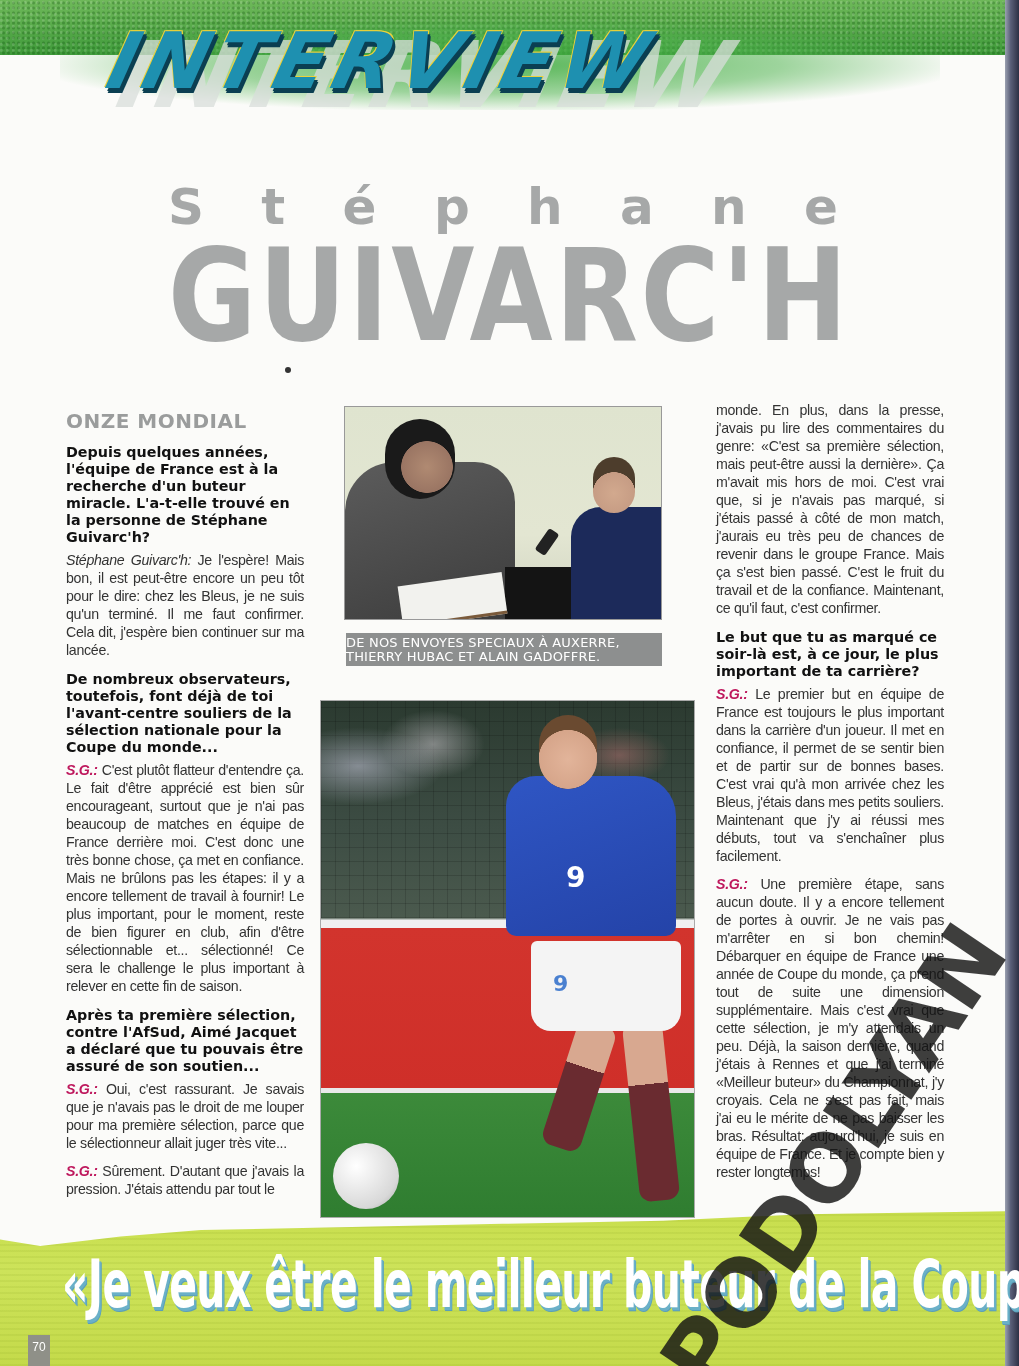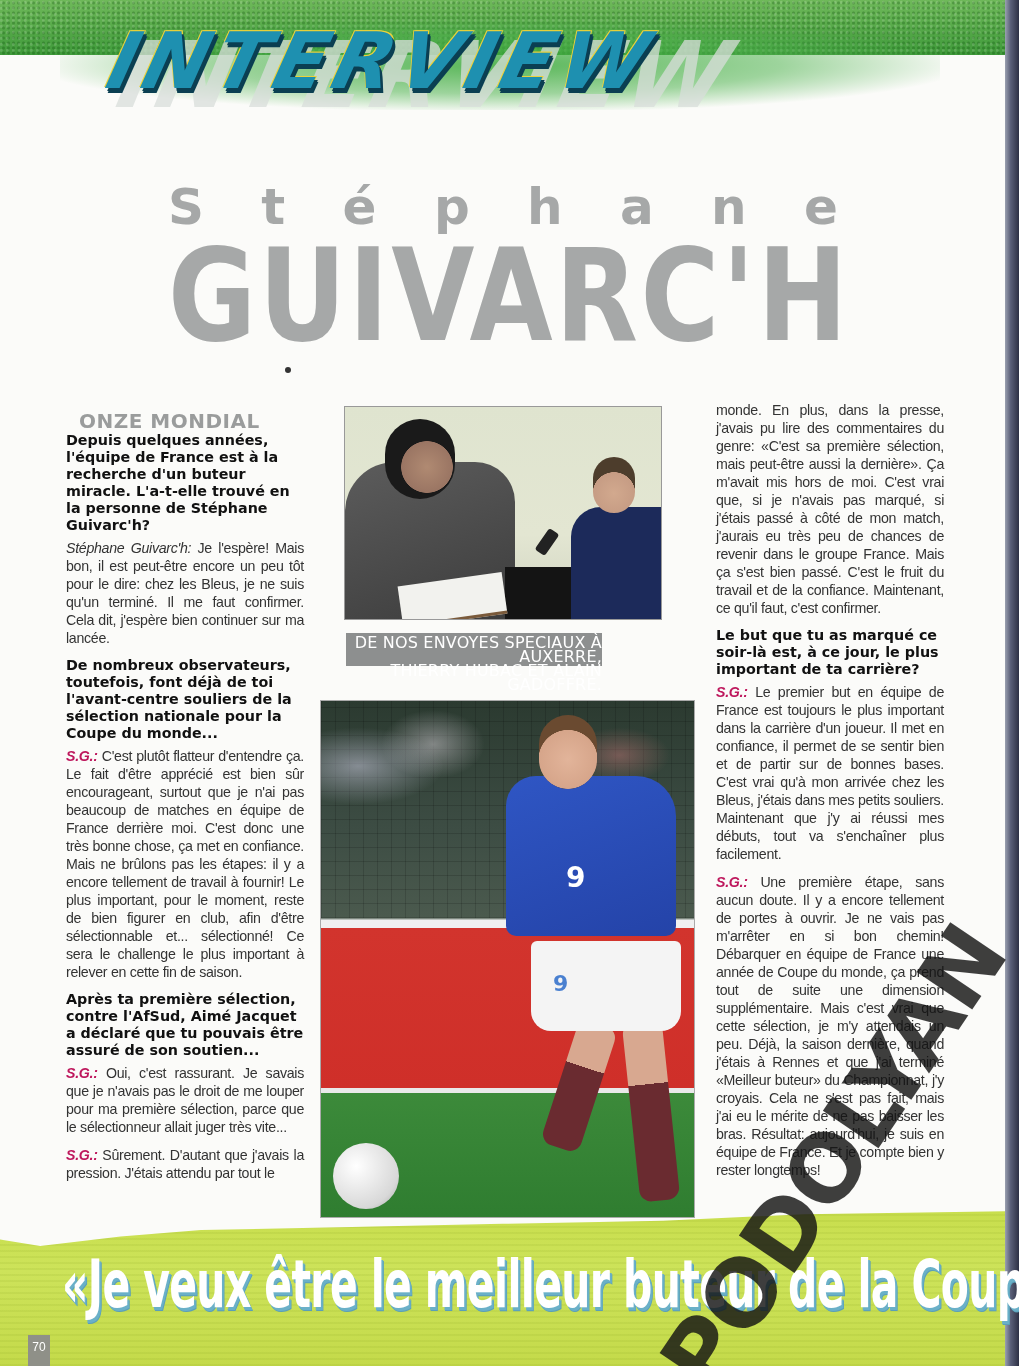--- a/index.html
+++ b/index.html
@@ -50,25 +50,25 @@
     line-height: 1; letter-spacing: 3px; transform: scaleX(0.84); transform-origin: left top;
     white-space: nowrap;
   }
 
   
   .col { position: absolute; font-size: 14.2px; line-height: 18px; color: #333; }
   .col-left { left: 66px; top: 410px; width: 238px; }
   .col-right { left: 716px; top: 401px; width: 228px; }
   .mag-label {
     font-family: "DejaVu Sans", sans-serif; font-weight: bold; font-size: 20px;
-    color: #9a9c9c; letter-spacing: 0.5px; line-height: 22px; margin-left: 13px;
+    color: #9a9c9c; letter-spacing: 0.5px; line-height: 22px;
   }
   .q {
     font-family: "DejaVu Sans", sans-serif; font-weight: bold; font-size: 14.3px;
-    line-height: 17px; color: #111; margin: 0 0 5px 0;
+    line-height: 17px; color: #111; margin: 12px 0 5px 0;
   }
   .a { margin: 0 0 10px 0; text-align: justify; letter-spacing: -0.3px; transform-origin: left; }
   .a .who { font-style: italic; }
   .a .sg { font-style: italic; font-weight: bold; color: #be185d; margin-top: 6px; }
   .col-left .a:first-of-type { }
 
   
   .photo-interview {
     position: absolute; left: 344px; top: 406px; width: 318px; height: 214px;
     background: linear-gradient(180deg, #dfe4cf 0%, #e3e6d2 60%, #cfd3c0 100%);
@@ -94,23 +94,23 @@
   }
   .pi-head2 {
     position: absolute; left: 248px; top: 50px; width: 42px; height: 56px;
     background: radial-gradient(circle at 50% 65%, #d2a98e 0, #c69c84 50%, #4d3d2c 51%);
     border-radius: 22px;
   }
   .pi-dark { position: absolute; left: 160px; top: 160px; width: 160px; height: 60px; background: #141414; }
   .pi-mic { position: absolute; left: 196px; top: 122px; width: 12px; height: 26px; background: #222; transform: rotate(35deg); border-radius: 3px; }
 
   .caption {
-    position: absolute; left: 346px; top: 633px; width: 256px; height: 33px;
-    background: #8d8f8f; color: #fff; text-align: right;
-    font-family: "DejaVu Sans", sans-serif; font-size: 16px; line-height: 14px; padding-top: 3px;
+    position: absolute; left: 346px; top: 633px; width: 316px; height: 33px;
+    background: #8d8f8f; color: #fff; text-align: left;
+    font-family: "DejaVu Sans", sans-serif; font-size: 13px; line-height: 14px; padding-top: 3px;
     letter-spacing: 0.2px;
   }
 
   .photo-action {
     position: absolute; left: 320px; top: 700px; width: 375px; height: 518px;
     border: 1px solid #aaa; overflow: hidden;
     background: linear-gradient(180deg, #2b3a30 0%, #3d4d44 25%, #4b5a4e 42%, #f0f0f0 42.5%, #f0f0f0 44%, #d2342d 44%, #cf2f29 75%, #e9e9e9 75%, #e9e9e9 76%, #3c8a3a 76%, #2f7d30 100%);
   }
   .pa-crowd {
     position: absolute; left: 0; top: 0; width: 100%; height: 42%;

